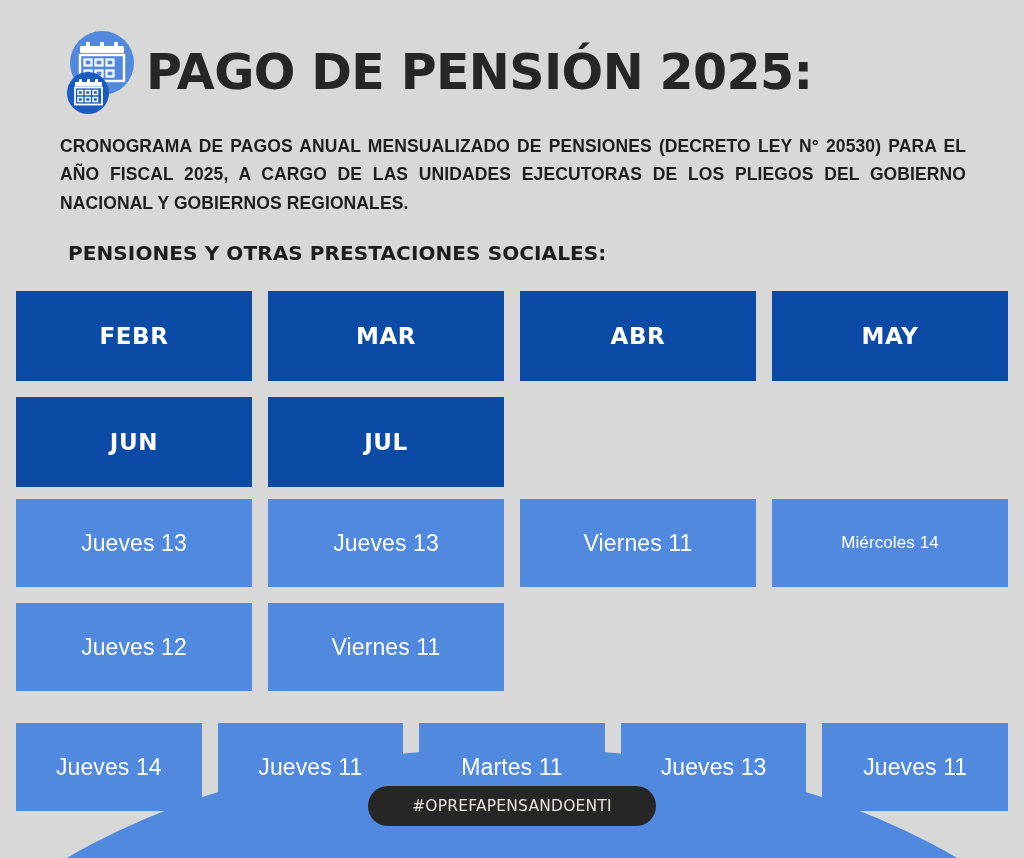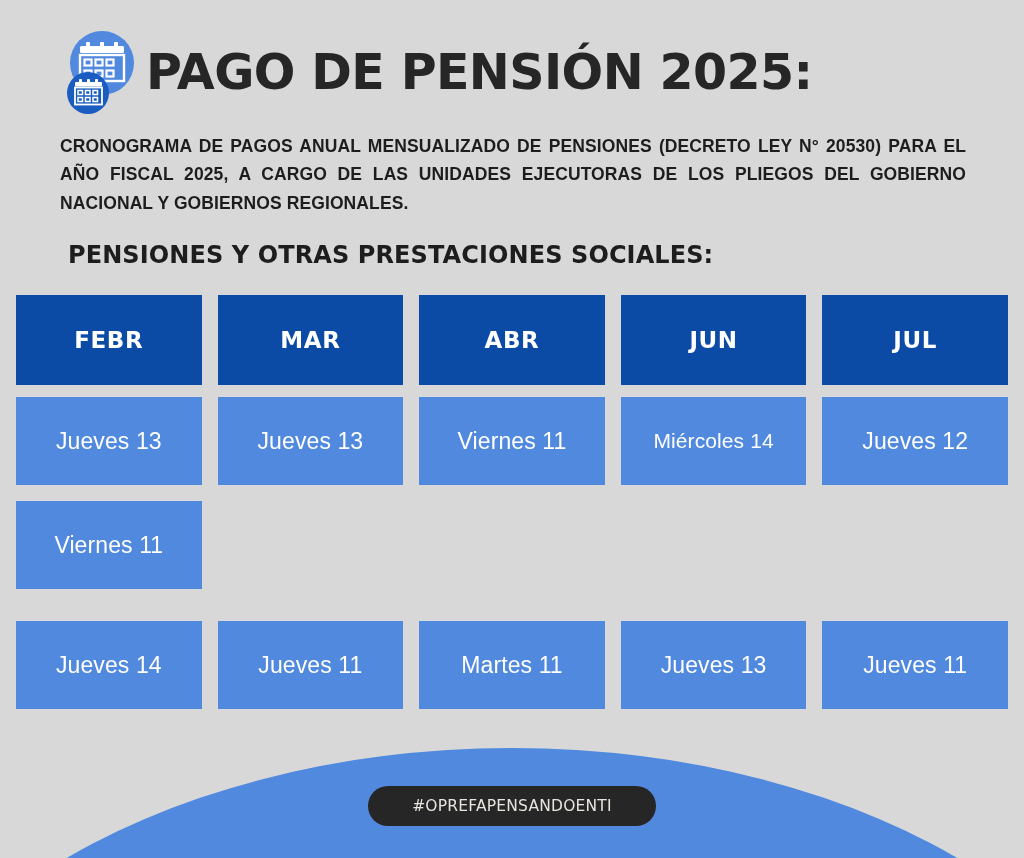--- a/index.html
+++ b/index.html
@@ -75,36 +75,36 @@
     color: #1d1d1d;
     text-align: justify;
     text-align-last: left;
     letter-spacing: 0.1px;
   }
 
   
   .subheading {
     margin: 24px 0 0 68px;
     font-family: "DejaVu Sans", sans-serif;
-    font-size: 24px;
+    font-size: 20px;
     font-weight: bold;
     color: #1d1d1d;
     letter-spacing: 0.1px;
   }
 
   
   .grid-block { margin: 0 16px; }
   #grid-block-1 { margin-top: 26px; }
   #grid-block-2 { margin-top: 32px; }
 
   .grid-row {
     display: grid;
     gap: 16px;
   }
-  .grid-row.cols-6 { grid-template-columns: repeat(5, 1fr); }
+  .grid-row.cols-6 { grid-template-columns: repeat(4, 1fr); }
   .grid-row.cols-5 { grid-template-columns: repeat(5, 1fr); }
 
   .row-months { margin-bottom: 12px; }
 
   .month-cell {
     background: #0b4ba5;
     height: 90px;
     display: flex;
     align-items: center;
     justify-content: center;
@@ -122,21 +122,21 @@
     align-items: center;
     justify-content: center;
     color: #ffffff;
     font-family: "Liberation Sans", sans-serif;
     font-size: 23px;
     font-weight: normal;
     letter-spacing: 0.1px;
     text-align: center;
     padding: 0 6px;
   }
-  .date-cell.small { font-size: 21px; }
+  .date-cell.small { font-size: 17px; }
 
   
   .footer {
     position: absolute;
     left: 0;
     right: 0;
     top: 786px;
     display: flex;
     justify-content: center;
     z-index: 3;
@@ -199,20 +199,21 @@
 
   <p class="intro">CRONOGRAMA DE PAGOS ANUAL MENSUALIZADO DE PENSIONES (DECRETO LEY N° 20530) PARA EL AÑO FISCAL 2025, A CARGO DE LAS UNIDADES EJECUTORAS DE LOS PLIEGOS DEL GOBIERNO NACIONAL Y GOBIERNOS REGIONALES.</p>
 
   <h2 class="subheading">PENSIONES Y OTRAS PRESTACIONES SOCIALES:</h2>
 
   <div class="grid-block" id="grid-block-1">
     <div class="grid-row cols-6 row-months">
       <div class="month-cell">FEBR</div>
       <div class="month-cell">MAR</div>
       <div class="month-cell">ABR</div>
+      <div class="month-cell">MAY</div>
       <div class="month-cell">JUN</div>
       <div class="month-cell">JUL</div>
     </div>
     <div class="grid-row cols-6">
       <div class="date-cell">Jueves 13</div>
       <div class="date-cell">Jueves 13</div>
       <div class="date-cell">Viernes 11</div>
       <div class="date-cell small">Miércoles 14</div>
       <div class="date-cell">Jueves 12</div>
       <div class="date-cell">Viernes 11</div>

